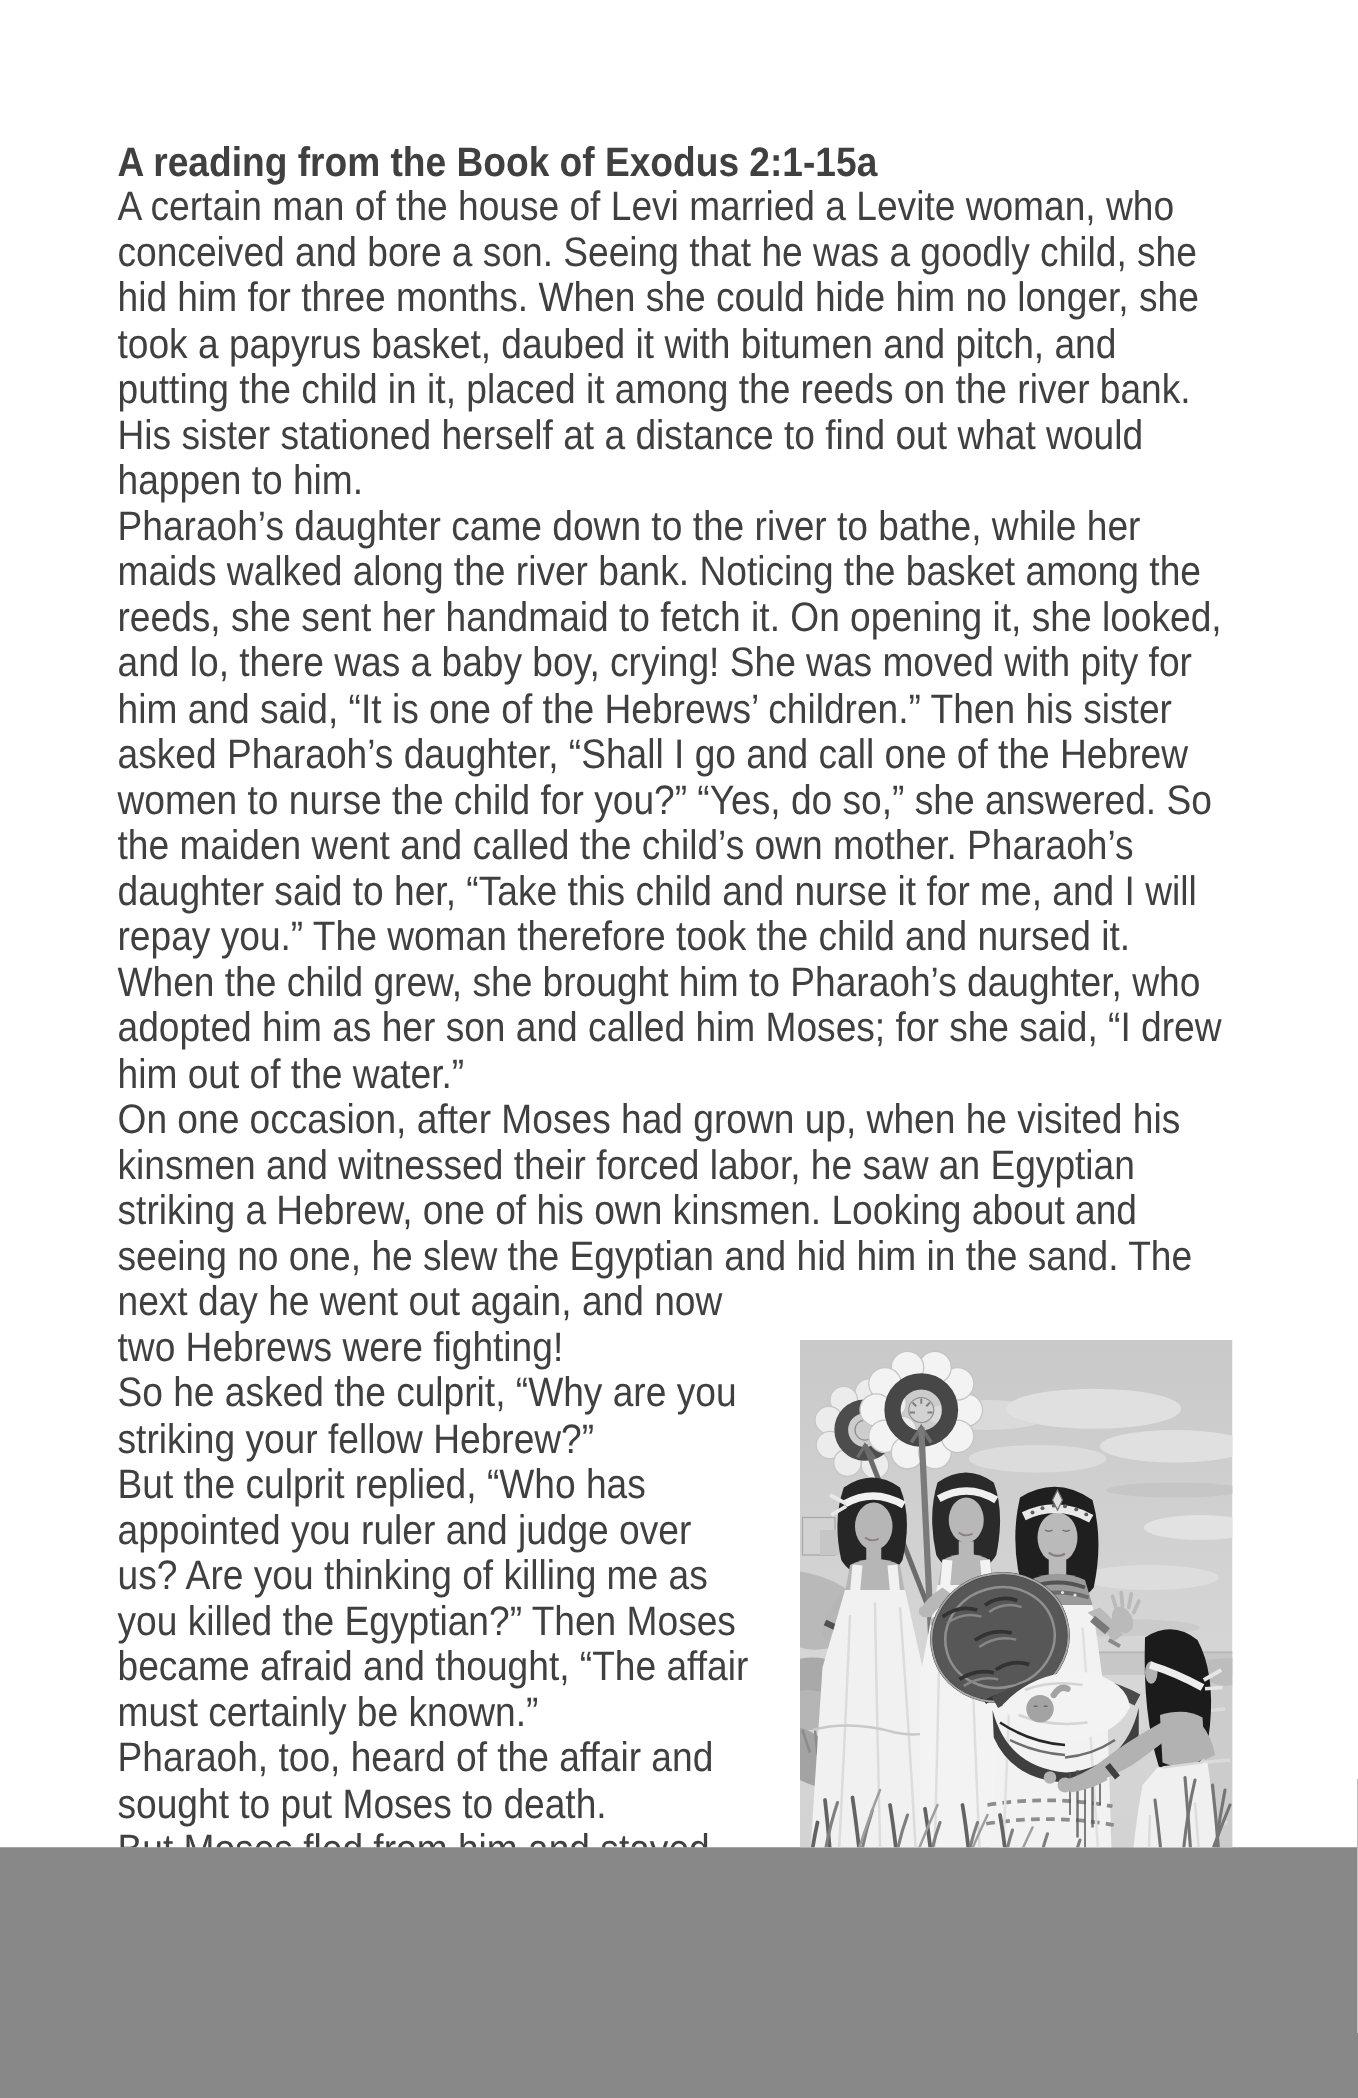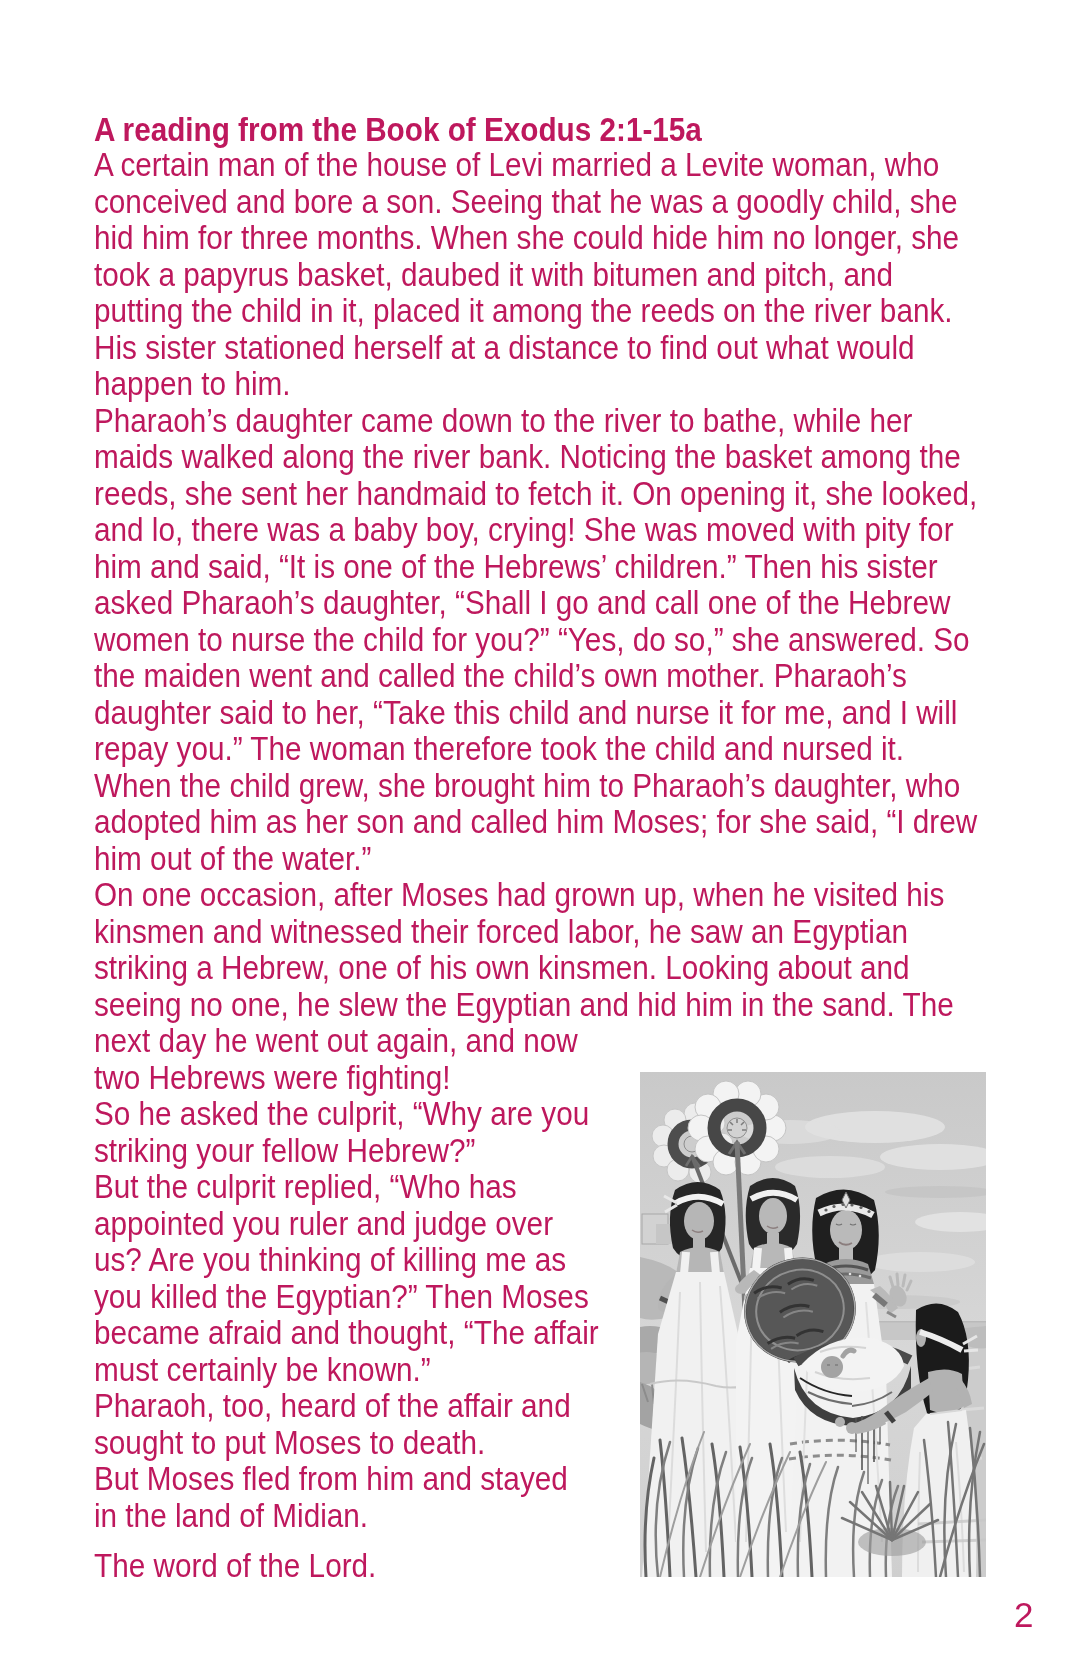--- a/index.html
+++ b/index.html
@@ -1,23 +1,23 @@
 <!DOCTYPE html>
 <html><head>
 <meta charset="utf-8">
 <style>
   html,body{margin:0;padding:0;background:#888;}
   .page{
     position:relative;
-    width:1086px;height:1678px;
+    width:1086px;height:1478px;
     background:#ffffff;
     margin:0 auto;
     overflow:hidden;
     font-family:"Liberation Sans","DejaVu Sans",sans-serif;
-    color:#be185d;
+    color:#404040;
     text-decoration:underline;
   }
   .title{
     position:absolute;left:94px;top:90px;
     font-size:33px;font-weight:bold;line-height:36.5px;
     white-space:nowrap;
     transform:scaleX(0.9);transform-origin:0 0;
   }
   .text-col{
     position:absolute;left:94px;top:147px;

